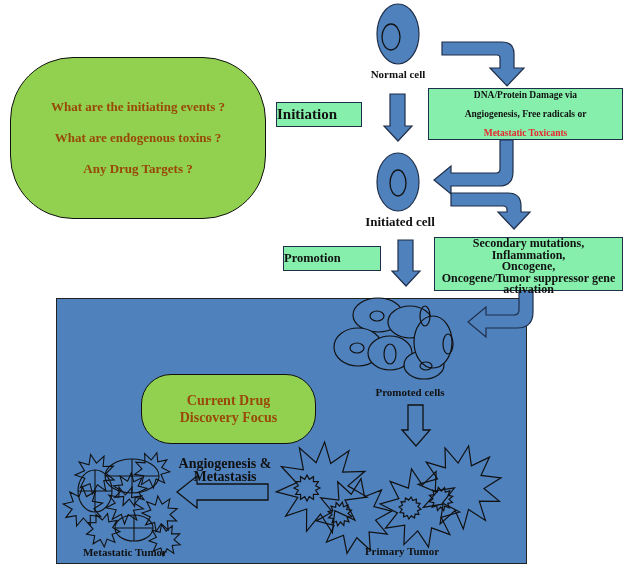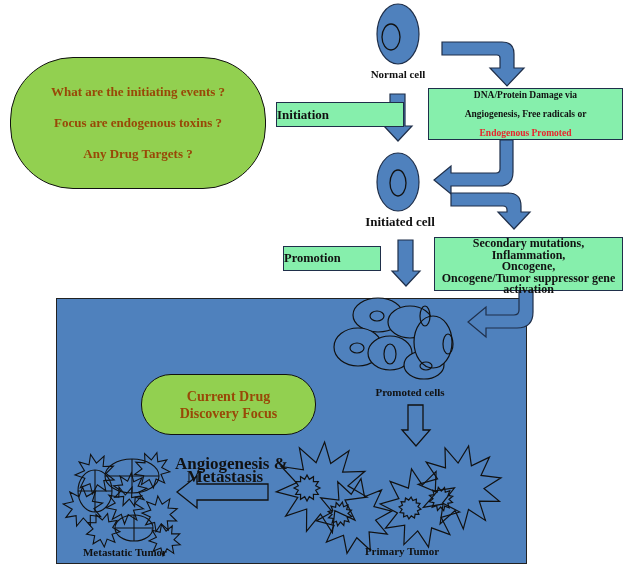--- a/index.html
+++ b/index.html
@@ -89,58 +89,58 @@
       <polygon points="169.9,471.8 161.0,474.3 164.6,482.9 156.1,479.1 153.3,488.0 149.3,479.6 141.5,484.6 143.7,475.6 134.6,474.4 142.0,469.0 135.8,462.2 145.0,462.8 144.6,453.6 151.3,460.0 156.9,452.7 157.8,461.9 166.9,459.9 161.7,467.5"></polygon>
       <polygon points="100.6,516.6 90.3,515.3 90.3,525.6 83.3,518.0 76.6,526.0 76.1,515.6 65.9,517.4 72.2,509.2 63.2,504.0 73.3,501.7 69.8,492.0 79.0,496.8 82.5,487.0 86.5,496.6 95.5,491.4 92.4,501.3 102.6,503.1 93.9,508.7"></polygon>
       <polygon points="143.6,508.8 133.5,510.2 136.8,519.9 128.2,514.5 124.5,524.0 121.3,514.3 112.4,519.2 116.2,509.8 106.2,507.8 115.2,503.0 108.8,495.1 118.8,497.2 119.0,487.0 125.3,495.0 132.0,487.3 131.6,497.5 141.7,495.9 134.9,503.5"></polygon>
       <polygon points="176.6,521.0 167.3,520.8 168.2,530.0 161.2,523.9 156.0,531.5 154.6,522.4 145.6,524.9 150.4,516.9 142.0,513.1 150.8,510.1 146.8,501.7 155.4,505.1 157.8,496.1 162.2,504.3 169.8,498.9 168.0,508.0 177.2,508.7 170.0,514.5"></polygon>
       <polygon points="119.9,531.7 112.0,534.3 114.9,542.2 107.1,539.1 104.3,547.0 100.3,539.6 93.1,543.8 94.7,535.6 86.5,534.2 93.0,529.0 87.7,522.6 96.0,522.8 96.0,514.5 102.3,520.0 107.6,513.6 108.8,521.9 117.0,520.4 112.7,527.5"></polygon>
       <polygon points="180.3,544.7 172.2,545.4 173.7,553.4 167.0,548.8 163.0,555.9 160.9,548.0 153.3,550.9 156.7,543.5 149.0,540.8 156.4,537.3 152.3,530.3 160.1,532.4 161.5,524.4 166.1,531.1 172.3,525.8 171.6,533.9 179.7,533.8 174.0,539.6"></polygon>
       <polygon points="144.0,499.6 135.2,497.3 134.6,506.4 129.3,499.0 123.0,505.5 123.7,496.4 114.7,497.4 121.0,490.9 113.5,485.8 122.6,484.9 120.1,476.2 127.6,481.3 131.3,473.0 133.7,481.8 141.9,477.8 138.1,486.1 146.9,488.3 138.7,492.2"></polygon>
     </g>
 </svg>
 
-<div class="greenpill" style="left:10px;top:57px;width:256px;height:132px;border-radius:63px;font-size:13px;gap:15px;">
+<div class="greenpill" style="left:10px;top:57px;width:256px;height:162px;border-radius:63px;font-size:13px;gap:15px;">
   <div>What are the initiating events ?</div>
-  <div>Focus are endogenous toxins ?</div>
+  <div>What are endogenous toxins ?</div>
   <div>Any Drug Targets ?</div>
 </div>
 
-<div class="bluebox" style="left:276px;top:102px;width:128px;height:25px;font-size:13px;">
+<div class="bluebox" style="left:276px;top:102px;width:86px;height:25px;font-size:15px;">
   <span>Initiation</span>
 </div>
 
 <div class="lbl" style="left:358px;top:68px;width:80px;font-size:11px;">Normal cell</div>
 
 <div class="bluebox" style="left:428px;top:88px;width:195px;height:52px;font-size:9.5px;flex-direction:column;line-height:12px;">
   <div>DNA/Protein Damage via</div>
   <div>Angiogenesis, Free radicals or</div>
-  <div style="color:#e8262c;">Endogenous Promoted</div>
+  <div style="color:#e8262c;">Metastatic Toxicants</div>
 </div>
 
 <div class="lbl" style="left:355px;top:214px;width:90px;font-size:13px;">Initiated cell</div>
 
 <div class="bluebox" style="left:283px;top:246px;width:98px;height:25px;font-size:12.5px;">
   <span>Promotion</span>
 </div>
 
 <div class="bluebox" style="left:434px;top:237px;width:189px;height:54px;font-size:12px;flex-direction:column;line-height:11.5px;">
   <div>Secondary mutations, Inflammation,</div>
   <div>Oncogene,</div>
   <div>Oncogene/Tumor suppressor gene</div>
   <div>activation</div>
 </div>
 
 <div class="lbl" style="left:360px;top:386px;width:100px;font-size:11px;">Promoted cells</div>
 
-<div class="greenpill" style="left:141px;top:374px;width:175px;height:61px;border-radius:30px;font-size:14px;line-height:17px;">
+<div class="greenpill" style="left:141px;top:374px;width:175px;height:70px;border-radius:30px;font-size:14px;line-height:17px;">
   <div>Current Drug</div>
   <div>Discovery Focus</div>
 </div>
 
-<div class="lbl" style="left:175px;top:457px;width:100px;font-size:17px;line-height:13px;text-align:center;">
+<div class="lbl" style="left:175px;top:457px;width:100px;font-size:14px;line-height:13px;text-align:center;">
   <div>Angiogenesis &amp;</div>
   <div>Metastasis</div>
 </div>
 
 <div class="lbl" style="left:352px;top:545px;width:100px;font-size:11px;text-align:center;">Primary Tumor</div>
 
 <div class="lbl" style="left:70px;top:546px;width:110px;font-size:11px;">Metastatic Tumor</div>
 
 </body></html>

